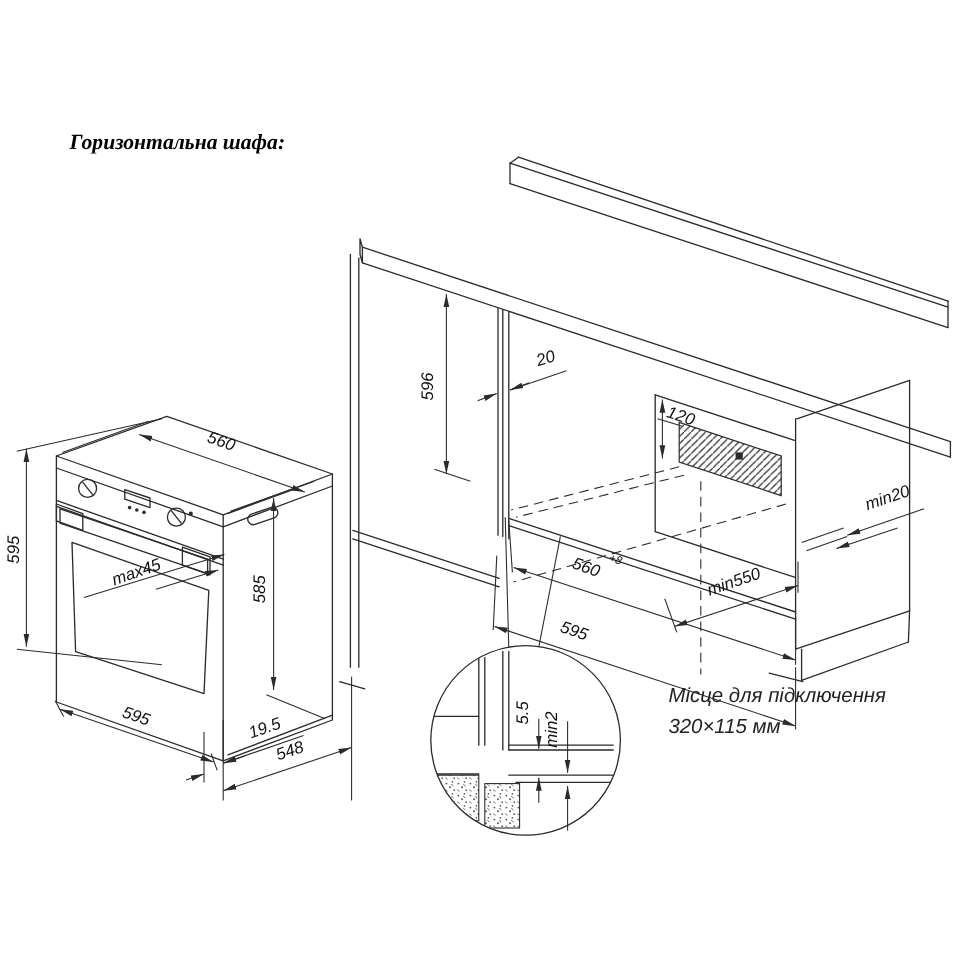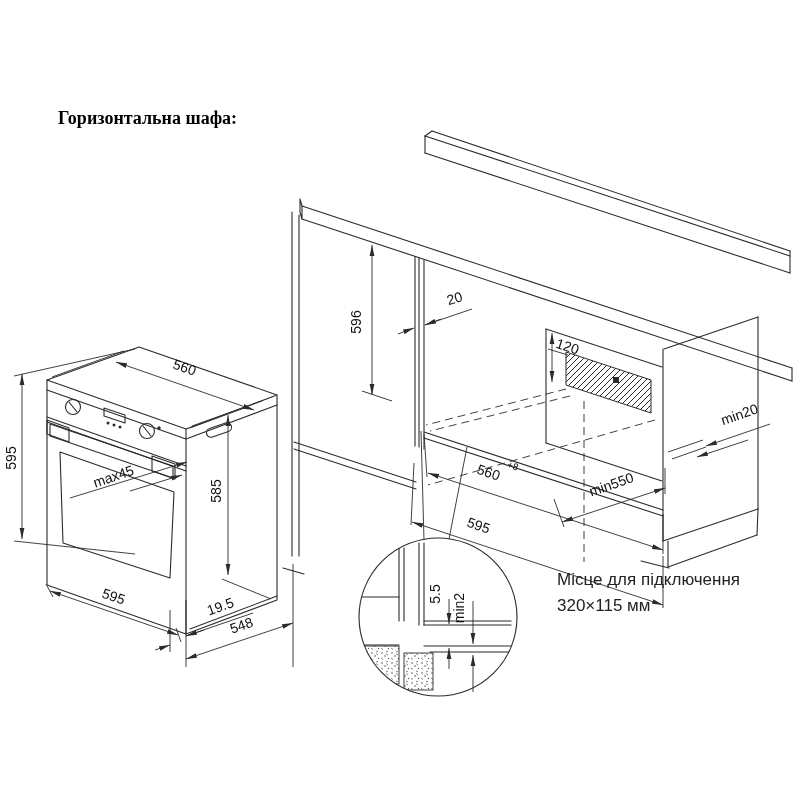--- a/index.html
+++ b/index.html
@@ -1,17 +1,17 @@
 <!DOCTYPE html>
 <html><head>
 <meta charset="utf-8">
 <style>
   html,body{margin:0;padding:0;background:#ffffff;}
   .page{position:relative;width:800px;height:800px;background:#ffffff;overflow:hidden;
-        font-family:"Liberation Sans",sans-serif;}
+        font-family:"Liberation Sans",sans-serif;font-style:italic;}
   svg{position:absolute;left:0;top:0;}
   svg text{fill:#111111;font-family:"Liberation Sans",sans-serif;font-size:14px;}
   svg text.title{font-family:"Liberation Serif",serif;font-weight:bold;font-size:18px;fill:#000;}
   svg text.note{font-size:17px;fill:#222;}
   svg text.sup{font-size:9.5px;}
   .obj{stroke:#2b2b2b;stroke-width:1.1;fill:none;stroke-linecap:round;stroke-linejoin:round;}
   .dim{stroke:#2b2b2b;stroke-width:0.9;fill:none;}
   .dash{stroke:#2b2b2b;stroke-width:0.9;fill:none;stroke-dasharray:8 5;}
 </style>
 </head>

